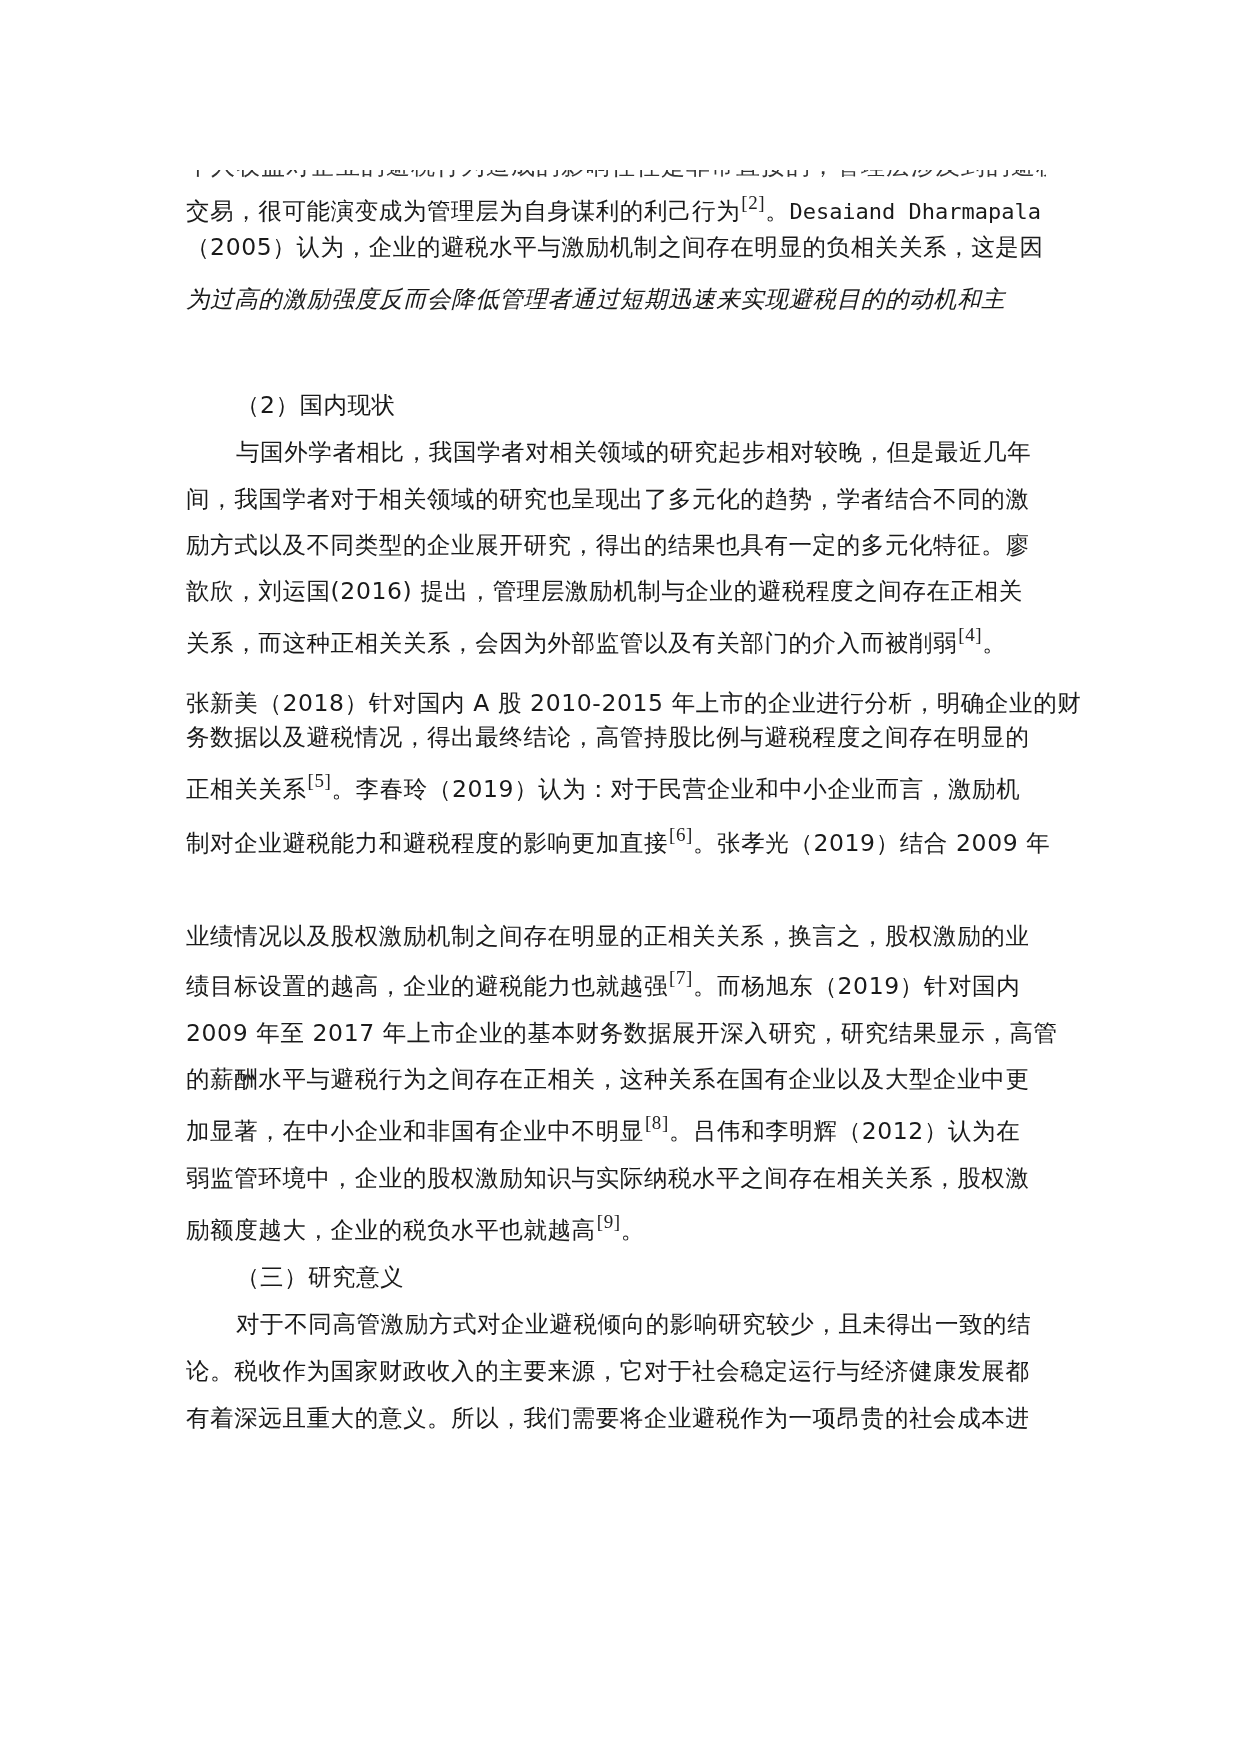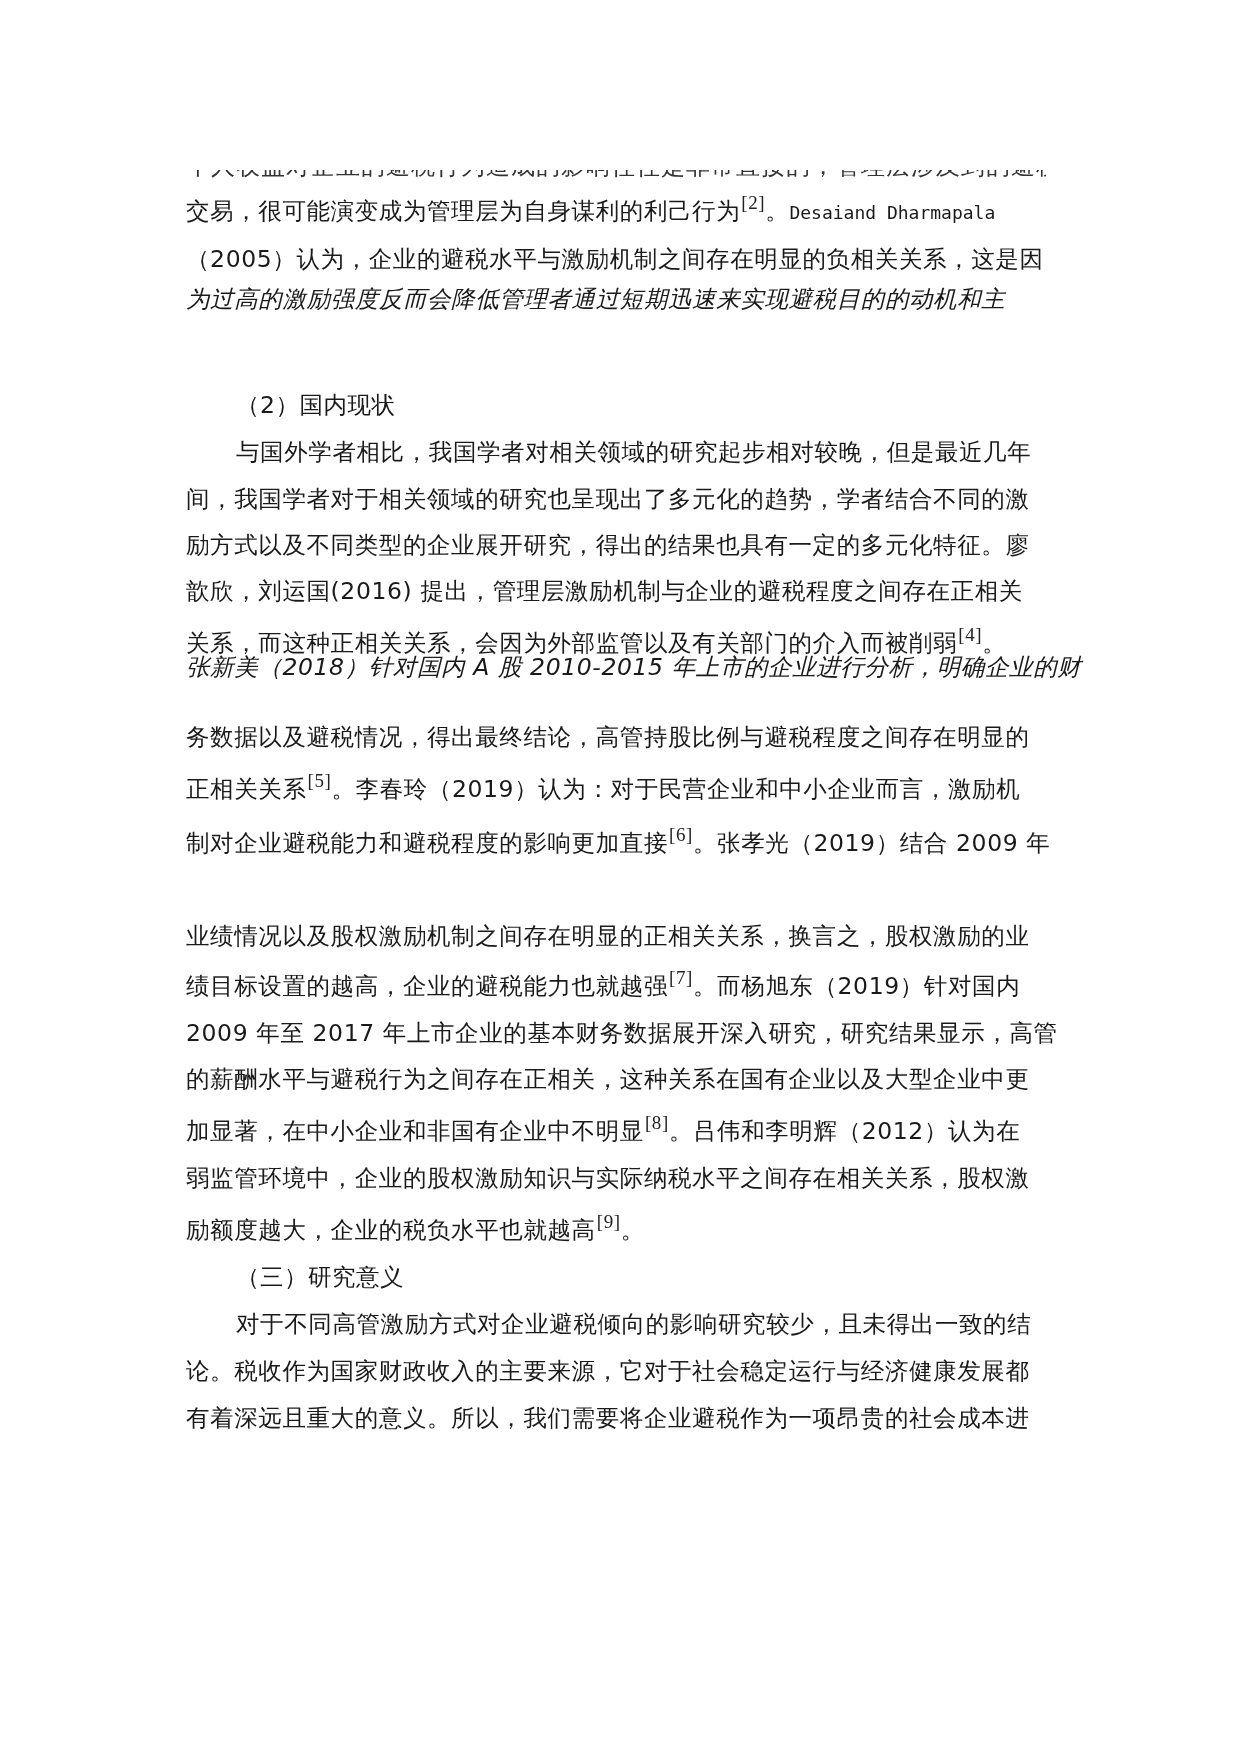--- a/index.html
+++ b/index.html
@@ -53,38 +53,38 @@
     .sup {
       font-family: "Liberation Serif", "DejaVu Serif", serif;
       font-size: 19px;
       position: relative;
       top: -10px;
       margin-left: 1px;
       color: #222;
     }
     .latin {
       font-family: "DejaVu Sans Mono", "Liberation Mono", monospace;
-      font-size: 18px;
+      font-size: 22px;
       letter-spacing: 0;
     }
     .heading { letter-spacing: 0.5px; }
   </style>
 </head>
 <body>
 
 <div class="page">
 
   <div class="cutline">
     <span>个人收益对企业的避税行为造成的影响往往是非常直接的，管理层涉及到的避税</span>
   </div>
 
   <div class="line" style="top:196px;">
     <span>交易，很可能演变成为管理层为自身谋利的利己行为</span><span class="sup">[2]</span><span>。</span><span class="latin">Desaiand Dharmapala</span>
   </div>
-  <div class="line" style="top:244px;">
+  <div class="line" style="top:232px;">
     <span>（2005）认为，企业的避税水平与激励机制之间存在明显的负相关关系，这是因</span>
   </div>
   <div class="line" style="top:284px;font-style:italic;">
     <span>为过高的激励强度反而会降低管理者通过短期迅速来实现避税目的的动机和主</span>
   </div>
 
   <div class="line heading" style="top:390px; left:236px;">
     <span>（2）国内现状</span>
   </div>
 
@@ -96,21 +96,21 @@
   </div>
   <div class="line" style="top:530px;">
     <span>励方式以及不同类型的企业展开研究，得出的结果也具有一定的多元化特征。廖</span>
   </div>
   <div class="line" style="top:576px;">
     <span>歆欣，刘运国(2016) 提出，管理层激励机制与企业的避税程度之间存在正相关</span>
   </div>
   <div class="line" style="top:628px;">
     <span>关系，而这种正相关关系，会因为外部监管以及有关部门的介入而被削弱</span><span class="sup">[4]</span><span>。</span>
   </div>
-  <div class="line" style="top:652px;font-style:italic;">
+  <div class="line" style="top:688px;">
     <span>张新美（2018）针对国内 A 股 2010-2015 年上市的企业进行分析，明确企业的财</span>
   </div>
   <div class="line" style="top:722px;">
     <span>务数据以及避税情况，得出最终结论，高管持股比例与避税程度之间存在明显的</span>
   </div>
   <div class="line" style="top:774px;">
     <span>正相关关系</span><span class="sup">[5]</span><span>。李春玲（2019）认为：对于民营企业和中小企业而言，激励机</span>
   </div>
   <div class="line" style="top:828px;">
     <span>制对企业避税能力和避税程度的影响更加直接</span><span class="sup">[6]</span><span>。张孝光（2019）结合 2009 年</span>

